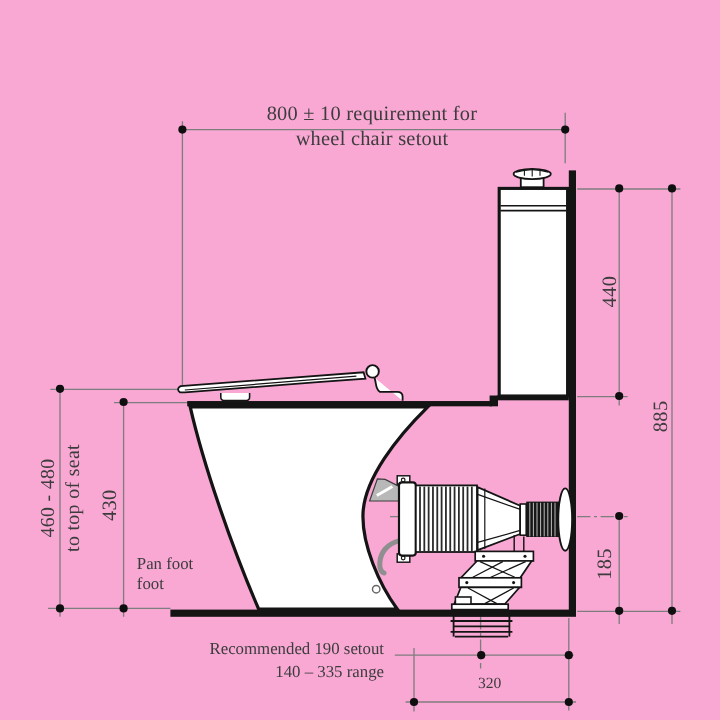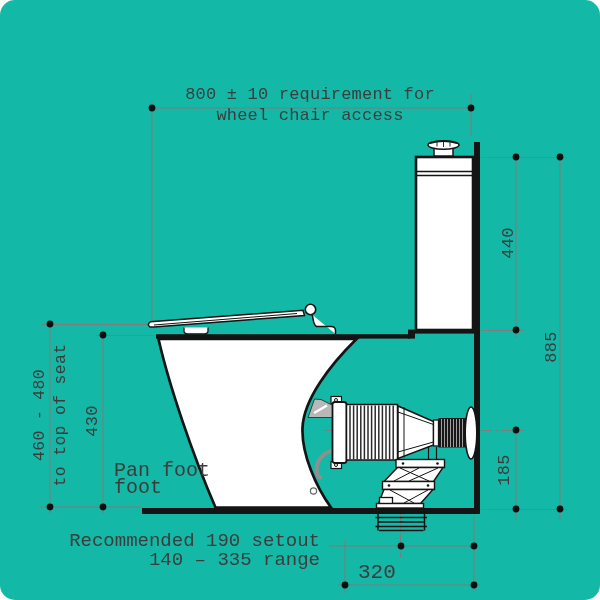--- a/index.html
+++ b/index.html
@@ -1,31 +1,31 @@
 <!DOCTYPE html>
 <html><head>
 <meta charset="utf-8">
 <style>
   html,body{margin:0;padding:0;background:#fff;}
   #stage{
-    position:relative;width:600px;height:600px;background:#14b8a6;
-    font-family:Liberation Mono, monospace;
-    color:#3c3c3c;overflow:hidden;border-radius:15px;
+    position:relative;width:600px;height:600px;background:#f9a8d4;
+    font-family:Liberation Serif, serif;
+    color:#3c3c3c;overflow:hidden;
   }
   #drawing{position:absolute;left:0;top:0;}
   .lbl{position:absolute;white-space:nowrap;color:#3c3c3c;}
   .dim-top{left:170px;width:280px;text-align:center;font-size:17px;letter-spacing:.2px;}
   .vlabel{
     position:absolute;transform:translate(-50%,-50%) rotate(-90deg);
     white-space:nowrap;font-size:17px;letter-spacing:.3px;text-align:center;
   }
   .vblock{line-height:21px;font-size:16.5px;}
-  .panfoot{left:114px;top:463px;font-size:20px;line-height:16.5px;}
-  .notes{left:16px;top:532px;width:304px;text-align:right;font-size:19px;line-height:19px;}
-  .dim320{left:358px;top:561px;width:62px;font-size:21px;}
+  .panfoot{left:114px;top:463px;font-size:14px;line-height:16.5px;}
+  .notes{left:16px;top:532px;width:304px;text-align:right;font-size:14px;line-height:19px;}
+  .dim320{left:377px;top:561px;width:62px;text-align:center;font-size:13px;}
 </style>
 </head>
 <body>
 
 <div id="stage">
 
   <svg id="drawing" width="600" height="600" viewBox="0 0 600 600">
 
     <g stroke="#7d7d7d" stroke-width="1.1" fill="none">
 
@@ -183,21 +183,21 @@
       <line x1="375.5" y1="517.5" x2="427" y2="517.5"></line>
       <line x1="378" y1="522" x2="424.5" y2="522"></line>
       <line x1="375.5" y1="526.5" x2="427" y2="526.5"></line>
       <line x1="379" y1="530.5" x2="423.5" y2="530.5"></line>
       <line x1="378" y1="513" x2="378" y2="530.5"></line>
       <line x1="424.5" y1="513" x2="424.5" y2="530.5"></line>
     </g>
   </svg>
 
   <div class="lbl dim-top" style="top:85px">800 ± 10 requirement for</div>
-  <div class="lbl dim-top" style="top:106px">wheel chair access</div>
+  <div class="lbl dim-top" style="top:106px">wheel chair setout</div>
 
   <div class="vlabel" style="left:508px;top:243px">440</div>
   <div class="vlabel" style="left:551px;top:347px">885</div>
   <div class="vlabel" style="left:504px;top:470px">185</div>
   <div class="vlabel" style="left:92px;top:421px">430</div>
 
   <div class="vlabel vblock" style="left:50px;top:415px">
     <div>460 - 480</div>
     <div>to top of seat</div>
   </div>

